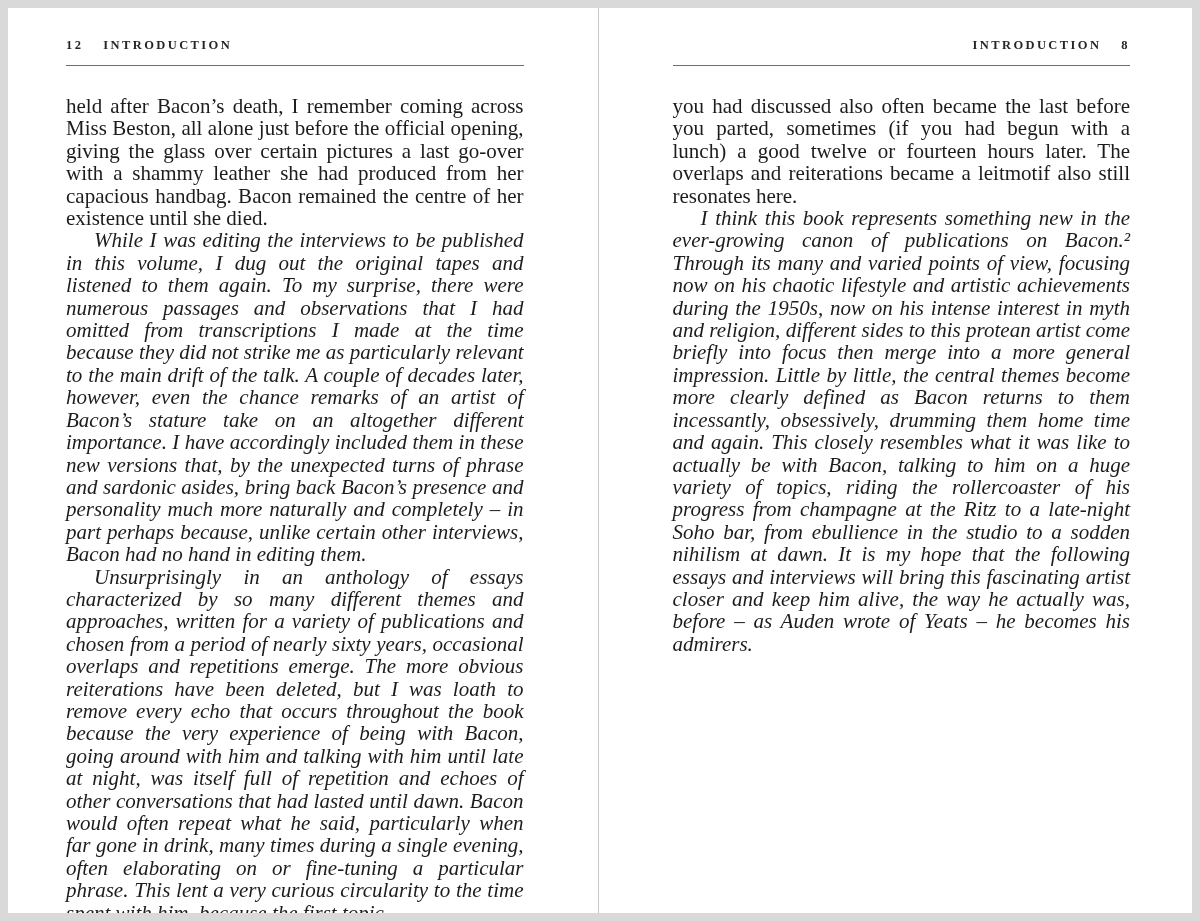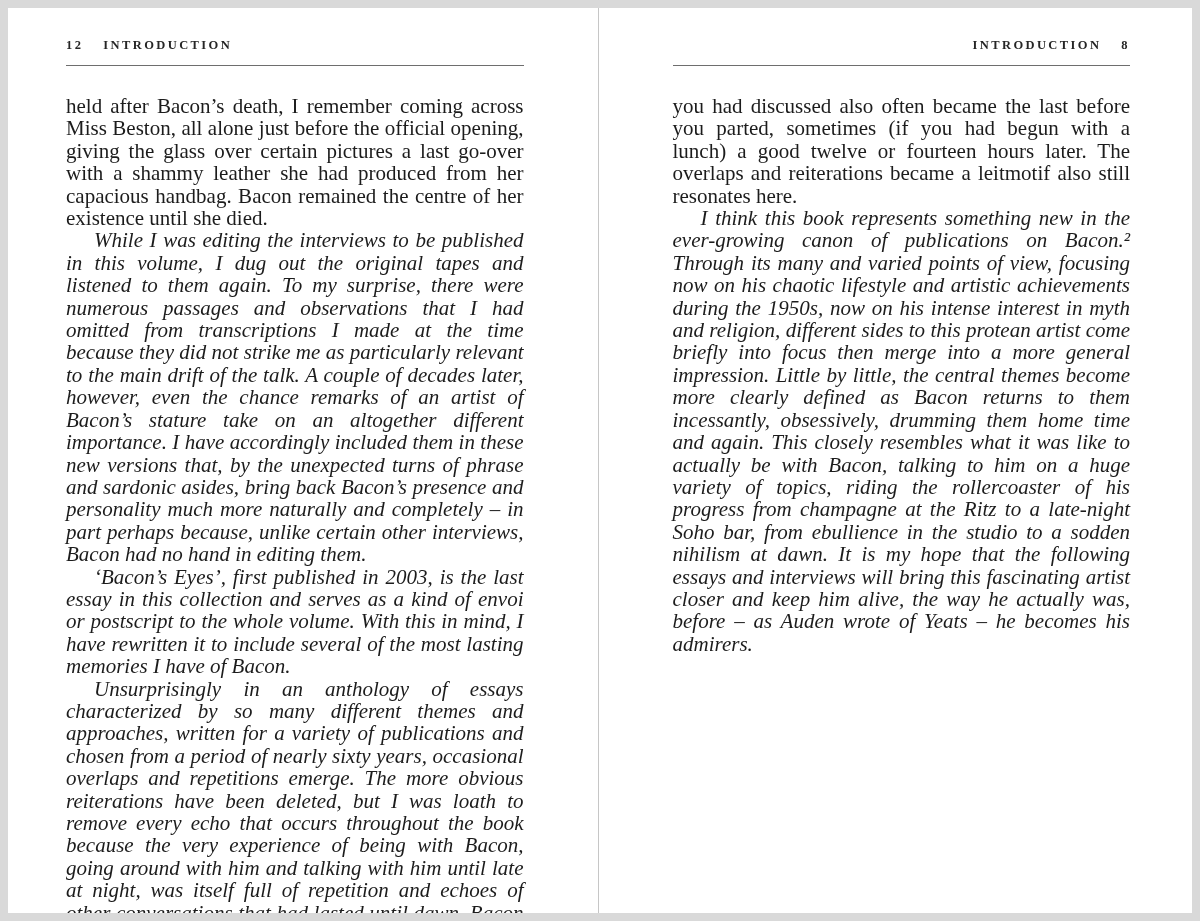--- a/index.html
+++ b/index.html
@@ -73,21 +73,20 @@
 
   <div class="page left">
     <div class="page-header">
       <span>12</span>
       <span>INTRODUCTION</span>
     </div>
     <hr class="header-rule">
     <div class="page-body">
       <p>held after Bacon’s death, I remember coming across Miss Beston, all alone just before the official opening, giving the glass over certain pictures a last go-over with a shammy leather she had produced from her capacious handbag. Bacon remained the centre of her existence until she died.</p>
       <p class="indent">While I was editing the interviews to be published in this volume, I dug out the original tapes and listened to them again. To my surprise, there were numerous passages and observations that I had omitted from transcriptions I made at the time because they did not strike me as particularly relevant to the main drift of the talk. A couple of decades later, however, even the chance remarks of an artist of Bacon’s stature take on an altogether different importance. I have accordingly included them in these new versions that, by the unexpected turns of phrase and sardonic asides, bring back Bacon’s presence and personality much more naturally and completely – in part perhaps because, unlike certain other interviews, Bacon had no hand in editing them.</p>
-      <p class="indent">‘Bacon’s Eyes’, first published in 2003, is the last essay in this collection and serves as a kind of envoi or postscript to the whole volume. With this in mind, I have rewritten it to include several of the most lasting memories I have of Bacon.</p>
       <p class="indent">Unsurprisingly in an anthology of essays characterized by so many different themes and approaches, written for a variety of publications and chosen from a period of nearly sixty years, occasional overlaps and repetitions emerge. The more obvious reiterations have been deleted, but I was loath to remove every echo that occurs throughout the book because the very experience of being with Bacon, going around with him and talking with him until late at night, was itself full of repetition and echoes of other conversations that had lasted until dawn. Bacon would often repeat what he said, particularly when far gone in drink, many times during a single evening, often elaborating on or fine-tuning a particular phrase. This lent a very curious circularity to the time spent with him, because the first topic</p>
     </div>
   </div>
 
   <div class="page right">
     <div class="page-header align-right">
       <span>INTRODUCTION</span>
       <span>8</span>
     </div>
     <hr class="header-rule">

